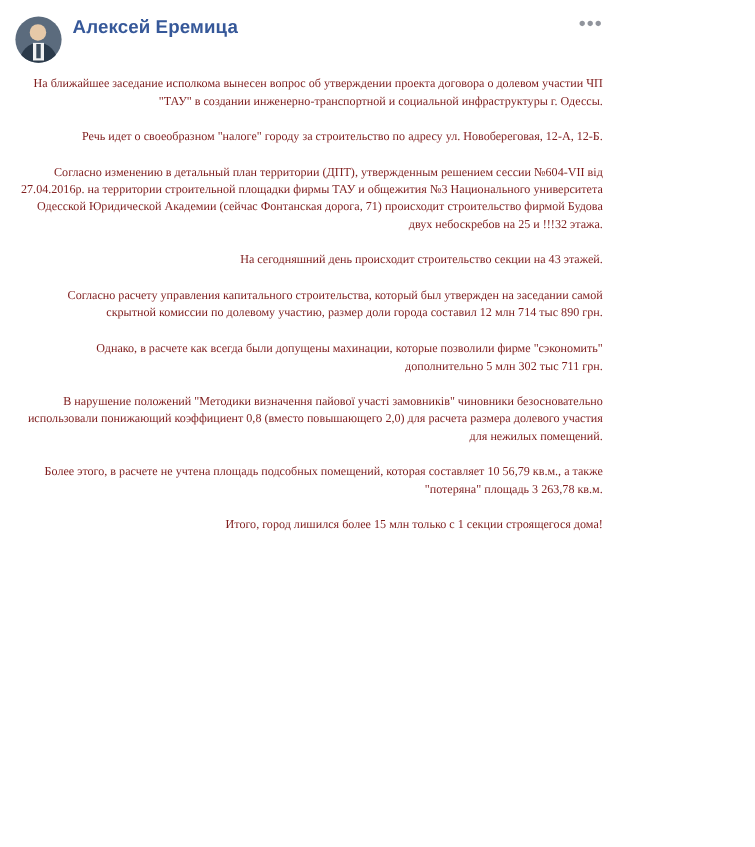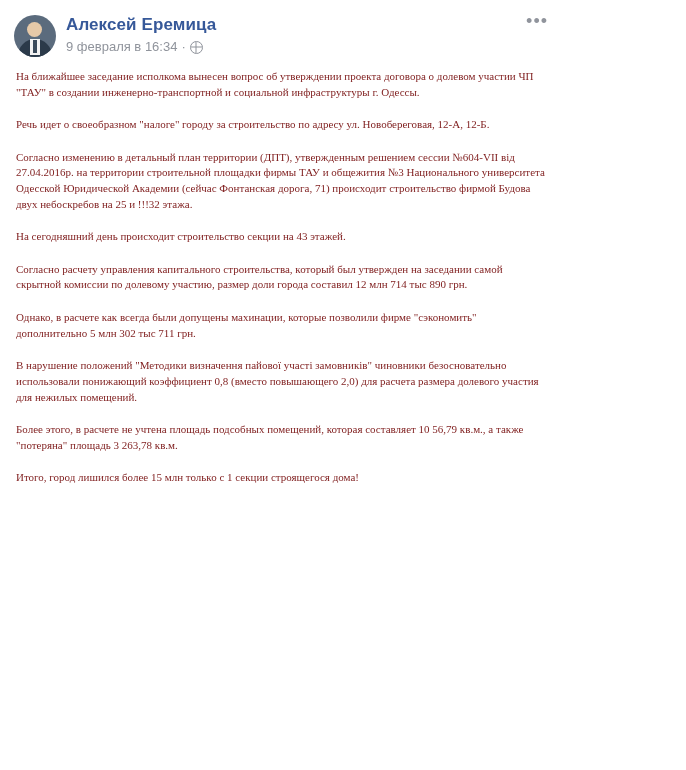--- a/index.html
+++ b/index.html
@@ -13,20 +13,21 @@
     font-family: "Liberation Sans", sans-serif;
     color: #1d2129;
     overflow: hidden;
   }
   .post {
     width: 564px;
     height: 770px;
     box-sizing: border-box;
     background: #ffffff;
     position: relative;
+    text-align: right;
   }
   .post-header {
     display: flex;
     align-items: flex-start;
     padding: 14px 14px 6px 14px;
     position: relative;
   }
   .avatar {
     width: 42px;
     height: 42px;
@@ -158,25 +159,20 @@
 
   <div class="post-header">
     <div class="avatar">
       <div class="head"></div>
       <div class="body"></div>
       <div class="shirt"></div>
       <div class="tie"></div>
     </div>
     <div class="header-text">
       <div class="author-name">Алексей Еремица</div>
-      <div class="meta-row">
-        <span class="meta-date">9 февраля в 16:34</span>
-        <span class="meta-sep">·</span>
-        <span class="globe-icon"></span>
-      </div>
     </div>
     <div class="more-button">•••</div>
   </div>
 
   <div class="post-body">
     <p>На ближайшее заседание исполкома вынесен вопрос об утверждении проекта договора о долевом участии ЧП "ТАУ" в создании инженерно-транспортной и социальной инфраструктуры г. Одессы.</p>
     <p>Речь идет о своеобразном "налоге" городу за строительство по адресу ул. Новобереговая, 12-А, 12-Б.</p>
     <p>Согласно изменению в детальный план территории (ДПТ), утвержденным решением сессии №604-VII від 27.04.2016р. на территории строительной площадки фирмы ТАУ и общежития №3 Национального университета Одесской Юридической Академии (сейчас Фонтанская дорога, 71) происходит строительство фирмой Будова двух небоскребов на 25 и !!!32 этажа.</p>
     <p>На сегодняшний день происходит строительство секции на 43 этажей.</p>
     <p>Согласно расчету управления капитального строительства, который был утвержден на заседании самой скрытной комиссии по долевому участию, размер доли города составил 12 млн 714 тыс 890 грн.</p>

